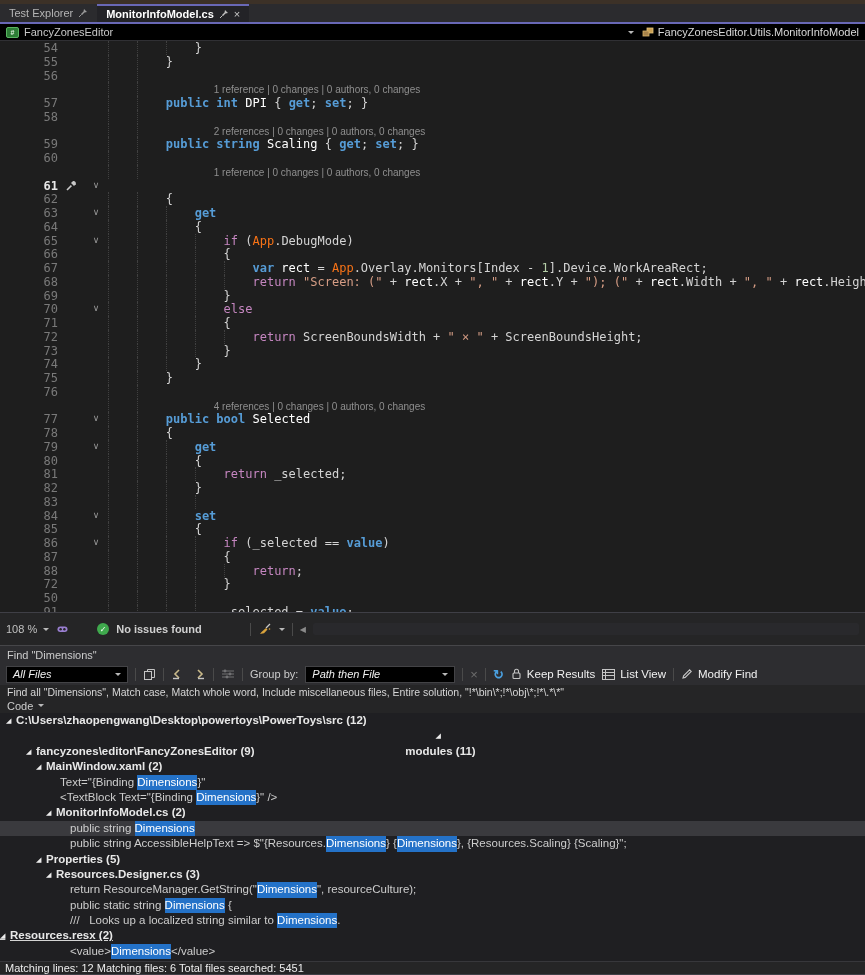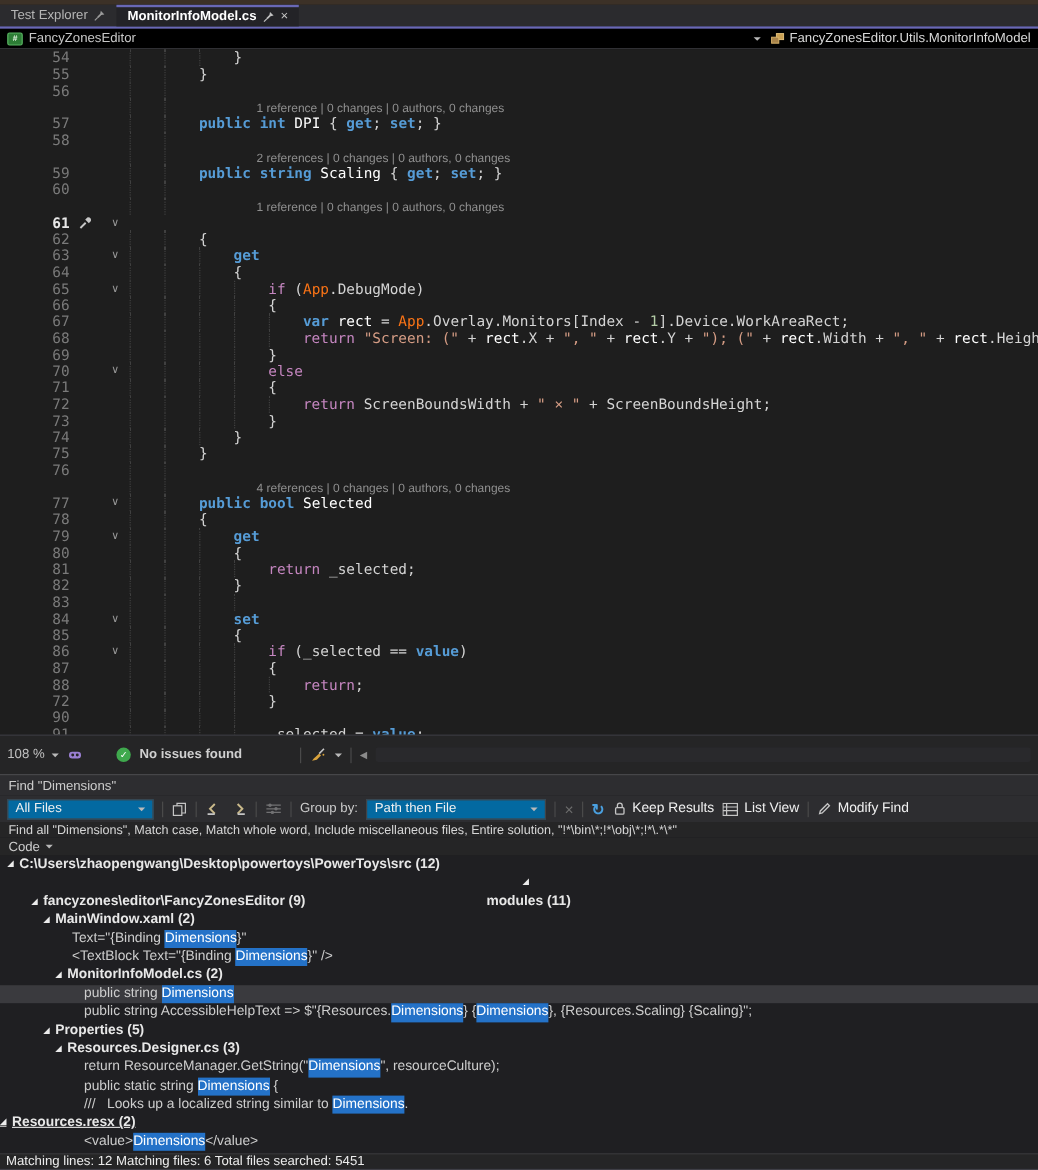--- a/index.html
+++ b/index.html
@@ -41,21 +41,21 @@
   
   .ed-status { height:20px; background:#252526; border-top:1px solid #3f3f46; display:flex; align-items:center; font-size:11px; color:#c0c0c0; padding:16px 6px; gap:7px; }
   .vsep { width:1px; height:13px; background:#4a4a4a; flex:none; }
   .check-circle { width:12px; height:12px; border-radius:50%; background:#3fa94d; color:#ffffff; font-size:8px; display:inline-flex; align-items:center; justify-content:center; }
   .scroll-track { flex:1; height:12px; background:#29292c; border-radius:2px; }
   .scroll-arrow { color:#8a8a8a; font-size:8px; }
 
   
   .find-header { height:18px; background:#2d2d30; border-top:1px solid #464649; display:flex; align-items:center; padding:0 7px; font-size:11px; color:#cccccc; }
   .find-toolbar { height:22px; background:#2d2d30; display:flex; align-items:center; padding:0 6px; gap:7px; font-size:11px; color:#cccccc; }
-  .combo { display:flex; align-items:center; justify-content:space-between; background:#0369a1; border:1px solid #434346; height:17px; padding:0 6px; font-size:11px; color:#f0f0f0; }
+  .combo { display:flex; align-items:center; justify-content:space-between; background:#000000; border:1px solid #434346; height:17px; padding:0 6px; font-size:11px; color:#f0f0f0;font-style:italic; }
   .combo.scope { width:122px; }
   .combo.group { width:150px; }
   .tbtn { display:flex; align-items:center; gap:5px; color:#f0f0f0; font-size:11.5px; cursor:default; }
   .icon-dim { opacity:0.45; }
   .x-dim { color:#6d6d6d; font-size:13px; }
   .refresh { color:#4aa0e0; font-size:13px; font-weight:700; }
 
   .find-summary { height:13px; background:#252526; display:flex; align-items:center; padding:0 7px; font-size:10.5px; color:#d6d6d6; white-space:pre; }
   .find-filter { height:15px; background:#252526; display:flex; align-items:center; gap:5px; padding:0 7px; font-size:11px; color:#cccccc; }
 
@@ -359,21 +359,21 @@
           <span class="lfold"></span>
           <span class="lcode"><span class="ig"></span><span class="ig"></span><span class="ig"></span><span class="ig"></span><span class="ig"></span><span class="tk-c">return</span><span class="tk-p">;</span></span>
         </div>
         <div class="crow">
           <span class="lnum">72</span>
           <span class="lmarg"></span>
           <span class="lfold"></span>
           <span class="lcode"><span class="ig"></span><span class="ig"></span><span class="ig"></span><span class="ig"></span><span class="tk-p">}</span></span>
         </div>
         <div class="crow">
-          <span class="lnum">90</span>
+          <span class="lnum">50</span>
           <span class="lmarg"></span>
           <span class="lfold"></span>
           <span class="lcode"><span class="ig"></span><span class="ig"></span><span class="ig"></span><span class="ig"></span></span>
         </div>
         <div class="crow">
           <span class="lnum">91</span>
           <span class="lmarg"></span>
           <span class="lfold"></span>
           <span class="lcode"><span class="ig"></span><span class="ig"></span><span class="ig"></span><span class="ig"></span><span class="tk-p">_selected = </span><span class="tk-k">value</span><span class="tk-p">;</span></span>
         </div>

